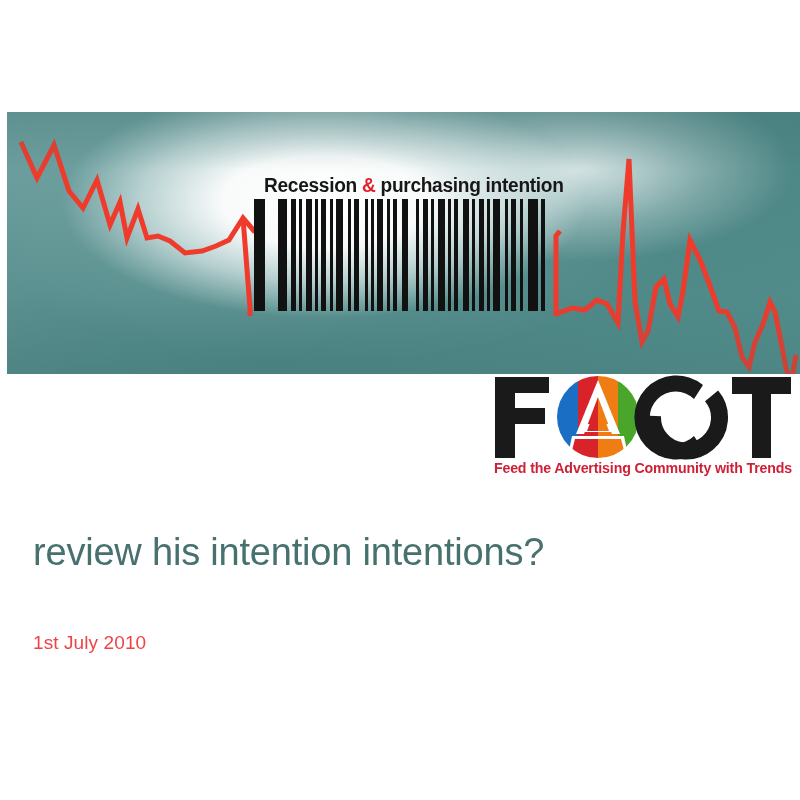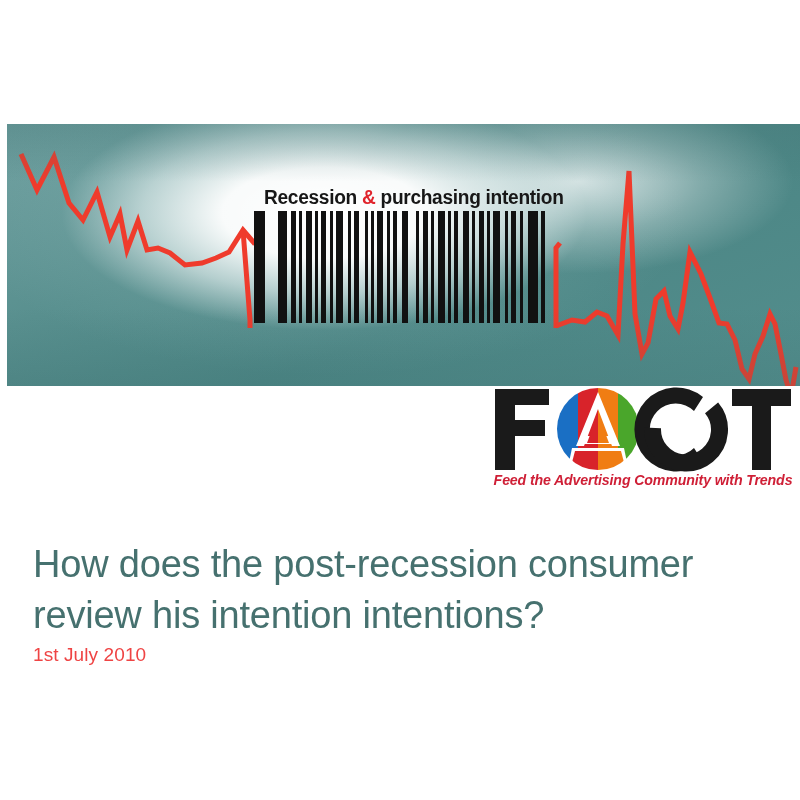--- a/index.html
+++ b/index.html
@@ -11,21 +11,21 @@
     height: 800px;
     background: #ffffff;
     font-family: "Liberation Sans", sans-serif;
     overflow: hidden;
     position: relative;
   }
 
   
   .slide {
     position: absolute;
-    left: 0; top: 16px;
+    left: 0; top: 4px;
     width: 800px;
     height: 644px;
     background: #ffffff;
   }
 
   
   .hero {
     position: absolute;
     left: 7px;
     top: 108px;
@@ -101,21 +101,20 @@
   }
   .bar.guard { height: 112px; }
 
   
   .logo {
     position: absolute;
     left: 489px;
     top: 368px;
     width: 306px;
     height: 112px;
-    font-style: italic;
   }
   .logo-word {
     position: absolute;
     left: 0;
     top: 0;
     width: 306px;
     height: 88px;
   }
   .logo-tag {
     position: absolute;
@@ -274,19 +273,18 @@
       <path fill="#1a1a1a" d="M205,27 A26,26 0 1 0 205,64 L214,78 A42,42 0 1 1 214,13 Z"></path>
       <circle cx="197" cy="45.5" r="33.5" fill="none" stroke="#1a1a1a" stroke-width="17" stroke-dasharray="130 80" transform="rotate(-40 197 45.5)"></circle>
 
       <path fill="#1a1a1a" d="M243,5 L302,5 L302,22 L282,22 L282,86 L263,86 L263,22 L243,22 Z"></path>
     </svg>
 
     <div class="logo-tag">Feed the Advertising Community with Trends</div>
   </div>
 
   <div class="headline">
-    <span class="line">How does the post-recession consumer</span>
     <span class="line">review his intention intentions?</span>
   </div>
 
   <div class="subdate">1st July 2010</div>
 
 </div>
 
 </body></html>

